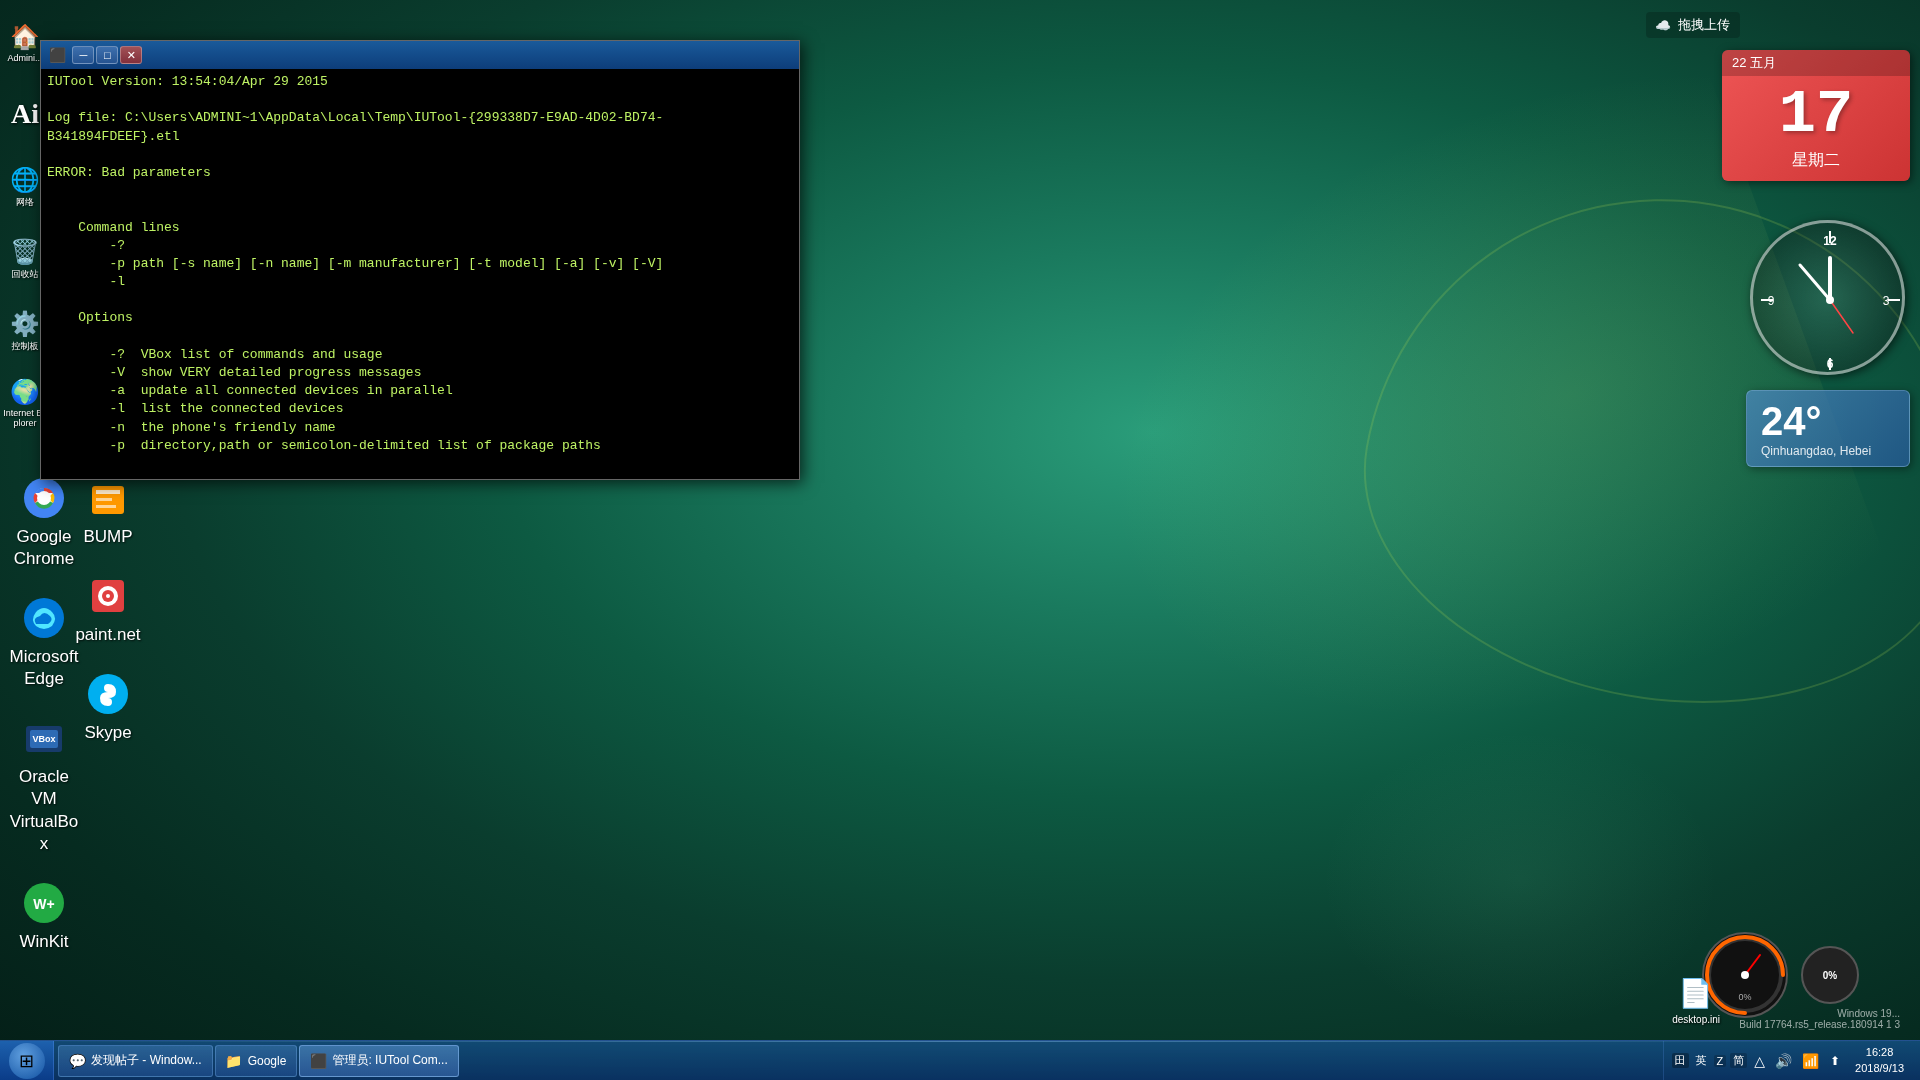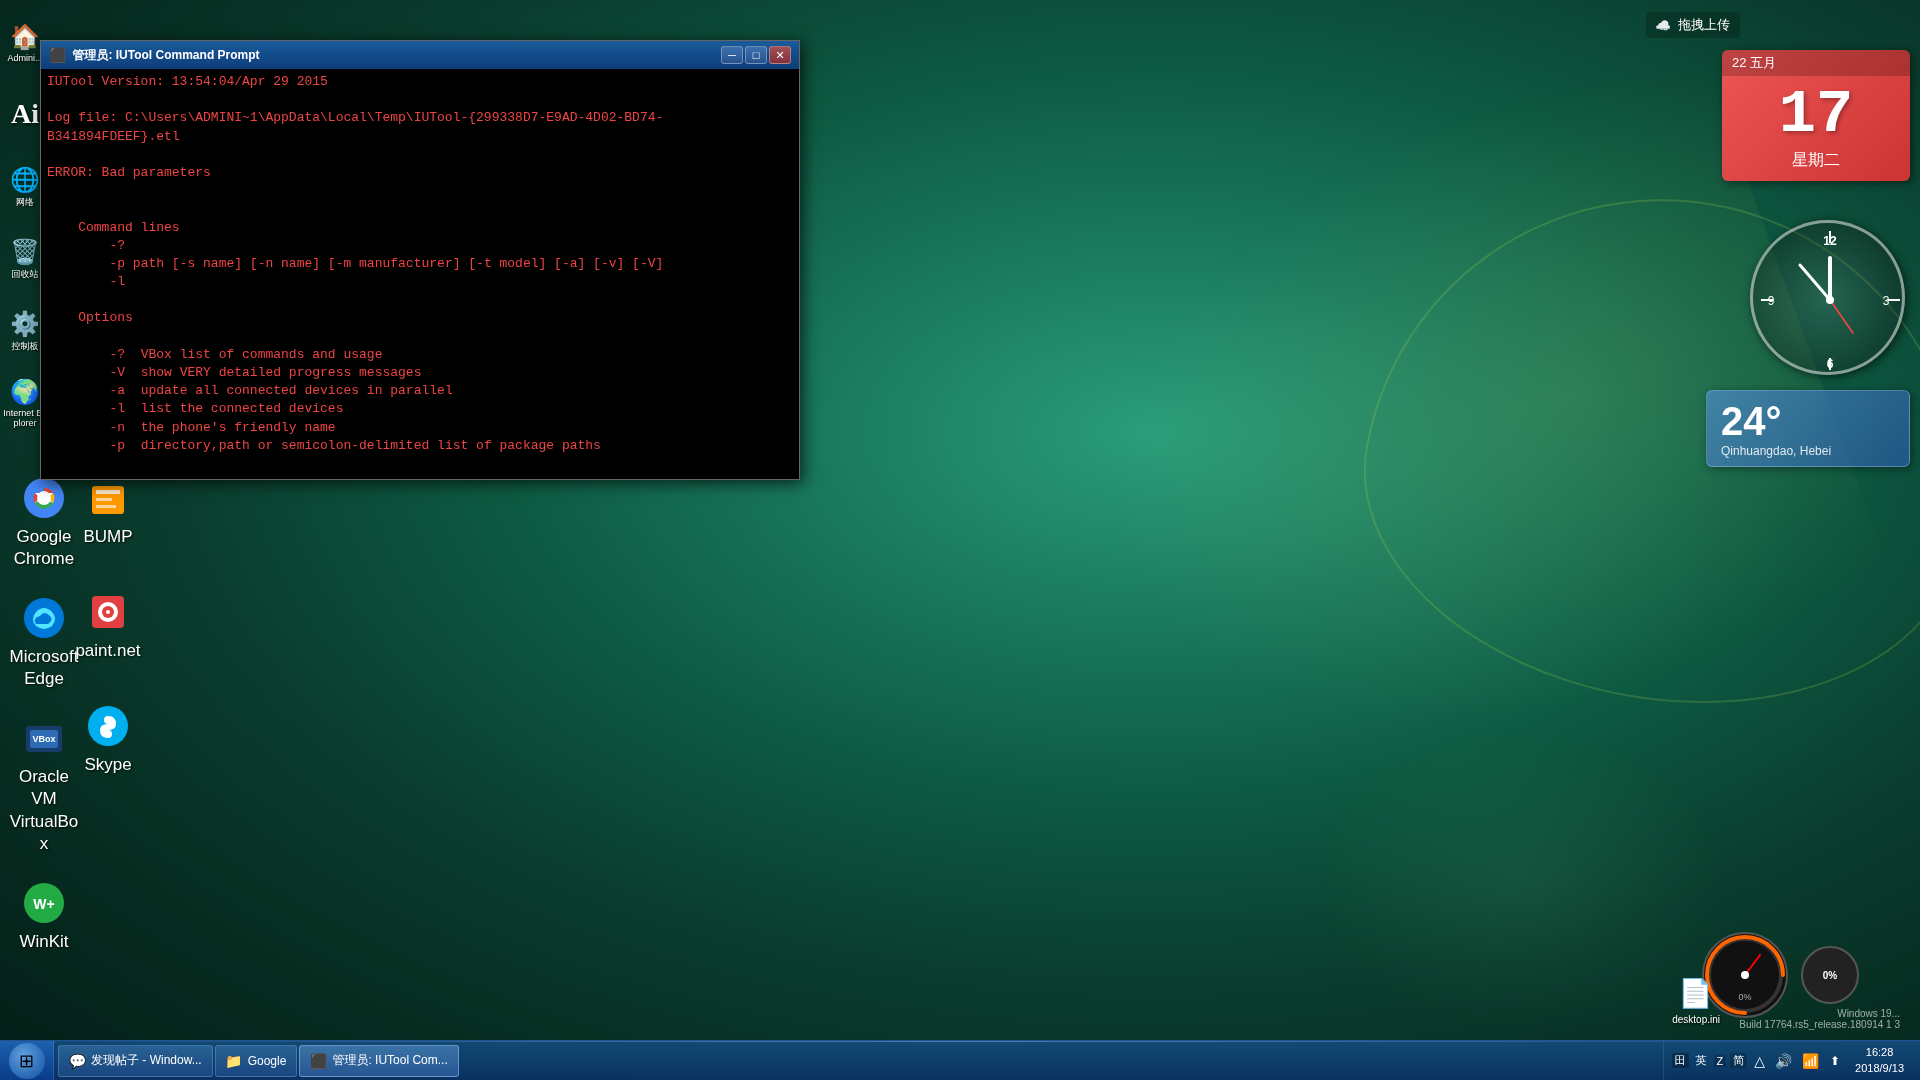--- a/index.html
+++ b/index.html
@@ -223,21 +223,21 @@
     .win-btn.close {
       background: linear-gradient(to bottom, rgba(220,80,60,0.7), rgba(180,40,30,0.7));
     }
 
     .cmd-content {
       flex: 1;
       overflow: hidden;
       padding: 4px 6px;
       font-family: 'Courier New', monospace;
       font-size: 13px;
-      color: #ef4444;
+      color: #bef264;
       line-height: 1.4;
       background: #000;
       overflow-y: auto;
     }
     .cmd-line {
       white-space: pre-wrap;
     }
     @keyframes blink {
       50% { opacity: 0; }
     }
@@ -384,21 +384,21 @@
       <div class="icon-image">
         <svg width="44" height="44" viewBox="0 0 44 44">
           <circle cx="22" cy="22" r="20" fill="#22aa44"></circle>
           <text x="22" y="28" text-anchor="middle" fill="white" font-size="14" font-weight="bold">W+</text>
         </svg>
       </div>
       <span class="icon-label">WinKit</span>
     </div>
   </div>
 
-  <div style="position:absolute;top:470px;left:68px;display:flex;flex-direction:column;gap:24px;">
+  <div style="position:absolute;top:470px;left:68px;display:flex;flex-direction:column;gap:8px;">
     <div class="desktop-icon icon-bumptop">
       <div class="icon-image">
         <svg width="44" height="44" viewBox="0 0 44 44">
           <rect x="6" y="10" width="32" height="28" rx="3" fill="#ff9900"></rect>
           <rect x="10" y="14" width="24" height="4" fill="#fff" opacity="0.8"></rect>
           <rect x="10" y="22" width="16" height="3" fill="#fff" opacity="0.6"></rect>
           <rect x="10" y="29" width="20" height="3" fill="#fff" opacity="0.6"></rect>
         </svg>
       </div>
       <span class="icon-label">BUMP</span>
@@ -421,21 +421,20 @@
           <path d="M22 12 Q30 12 30 20 Q30 26 22 26 Q26 26 26 30 Q26 34 22 34 Q14 34 14 26 Q14 20 22 20 Q18 20 18 16 Q18 12 22 12Z" fill="white"></path>
         </svg>
       </div>
       <span class="icon-label">Skype</span>
     </div>
   </div>
 
   <div class="cmd-window">
     <div class="window-titlebar">
       <span class="window-icon">⬛</span>
-      <span class="window-title">管理员: IUTool Command Prompt</span>
       <div class="window-controls">
         <button class="win-btn">─</button>
         <button class="win-btn">□</button>
         <button class="win-btn close">✕</button>
       </div>
     </div>
     <div class="cmd-content">
       <div class="cmd-line">IUTool Version: 13:54:04/Apr 29 2015</div>
       <div class="cmd-line"> </div>
       <div class="cmd-line">Log file: C:\Users\ADMINI~1\AppData\Local\Temp\IUTool-{299338D7-E9AD-4D02-BD74-B341894FDEEF}.etl</div>
@@ -492,21 +491,21 @@
         <line x1="77" y1="77" x2="77" y2="35" stroke="white" stroke-width="4" stroke-linecap="round"></line>
 
         <line x1="77" y1="77" x2="47" y2="42" stroke="white" stroke-width="3" stroke-linecap="round"></line>
 
         <line x1="77" y1="77" x2="100" y2="110" stroke="#ff4444" stroke-width="1.5" stroke-linecap="round"></line>
         <circle cx="77" cy="77" r="4" fill="white"></circle>
       </svg>
     </div>
   </div>
 
-  <div style="position:absolute;top:390px;right:10px;background:linear-gradient(135deg,rgba(80,140,200,0.7),rgba(40,90,160,0.7));border:1px solid rgba(180,220,255,0.3);border-radius:6px;padding:8px 14px;color:white;width:204px;box-shadow:2px 2px 8px rgba(0,0,0,0.4);">
+  <div style="position:absolute;top:390px;right:10px;background:linear-gradient(135deg,rgba(80,140,200,0.7),rgba(40,90,160,0.7));border:1px solid rgba(180,220,255,0.3);border-radius:6px;padding:8px 14px;color:white;width:164px;box-shadow:2px 2px 8px rgba(0,0,0,0.4);">
     <div style="font-size:40px;font-weight:bold;">24°</div>
     <div style="font-size:12px;color:rgba(255,255,255,0.85);">Qinhuangdao, Hebei</div>
   </div>
 
   <div style="position:absolute;bottom:60px;right:60px;display:flex;gap:10px;">
     <div style="width:90px;height:90px;">
       <svg width="90" height="90" viewBox="0 0 90 90">
         <circle cx="45" cy="45" r="42" fill="#111" stroke="#555" stroke-width="2"></circle>
         <circle cx="45" cy="45" r="36" fill="none" stroke="#333" stroke-width="4"></circle>
 

